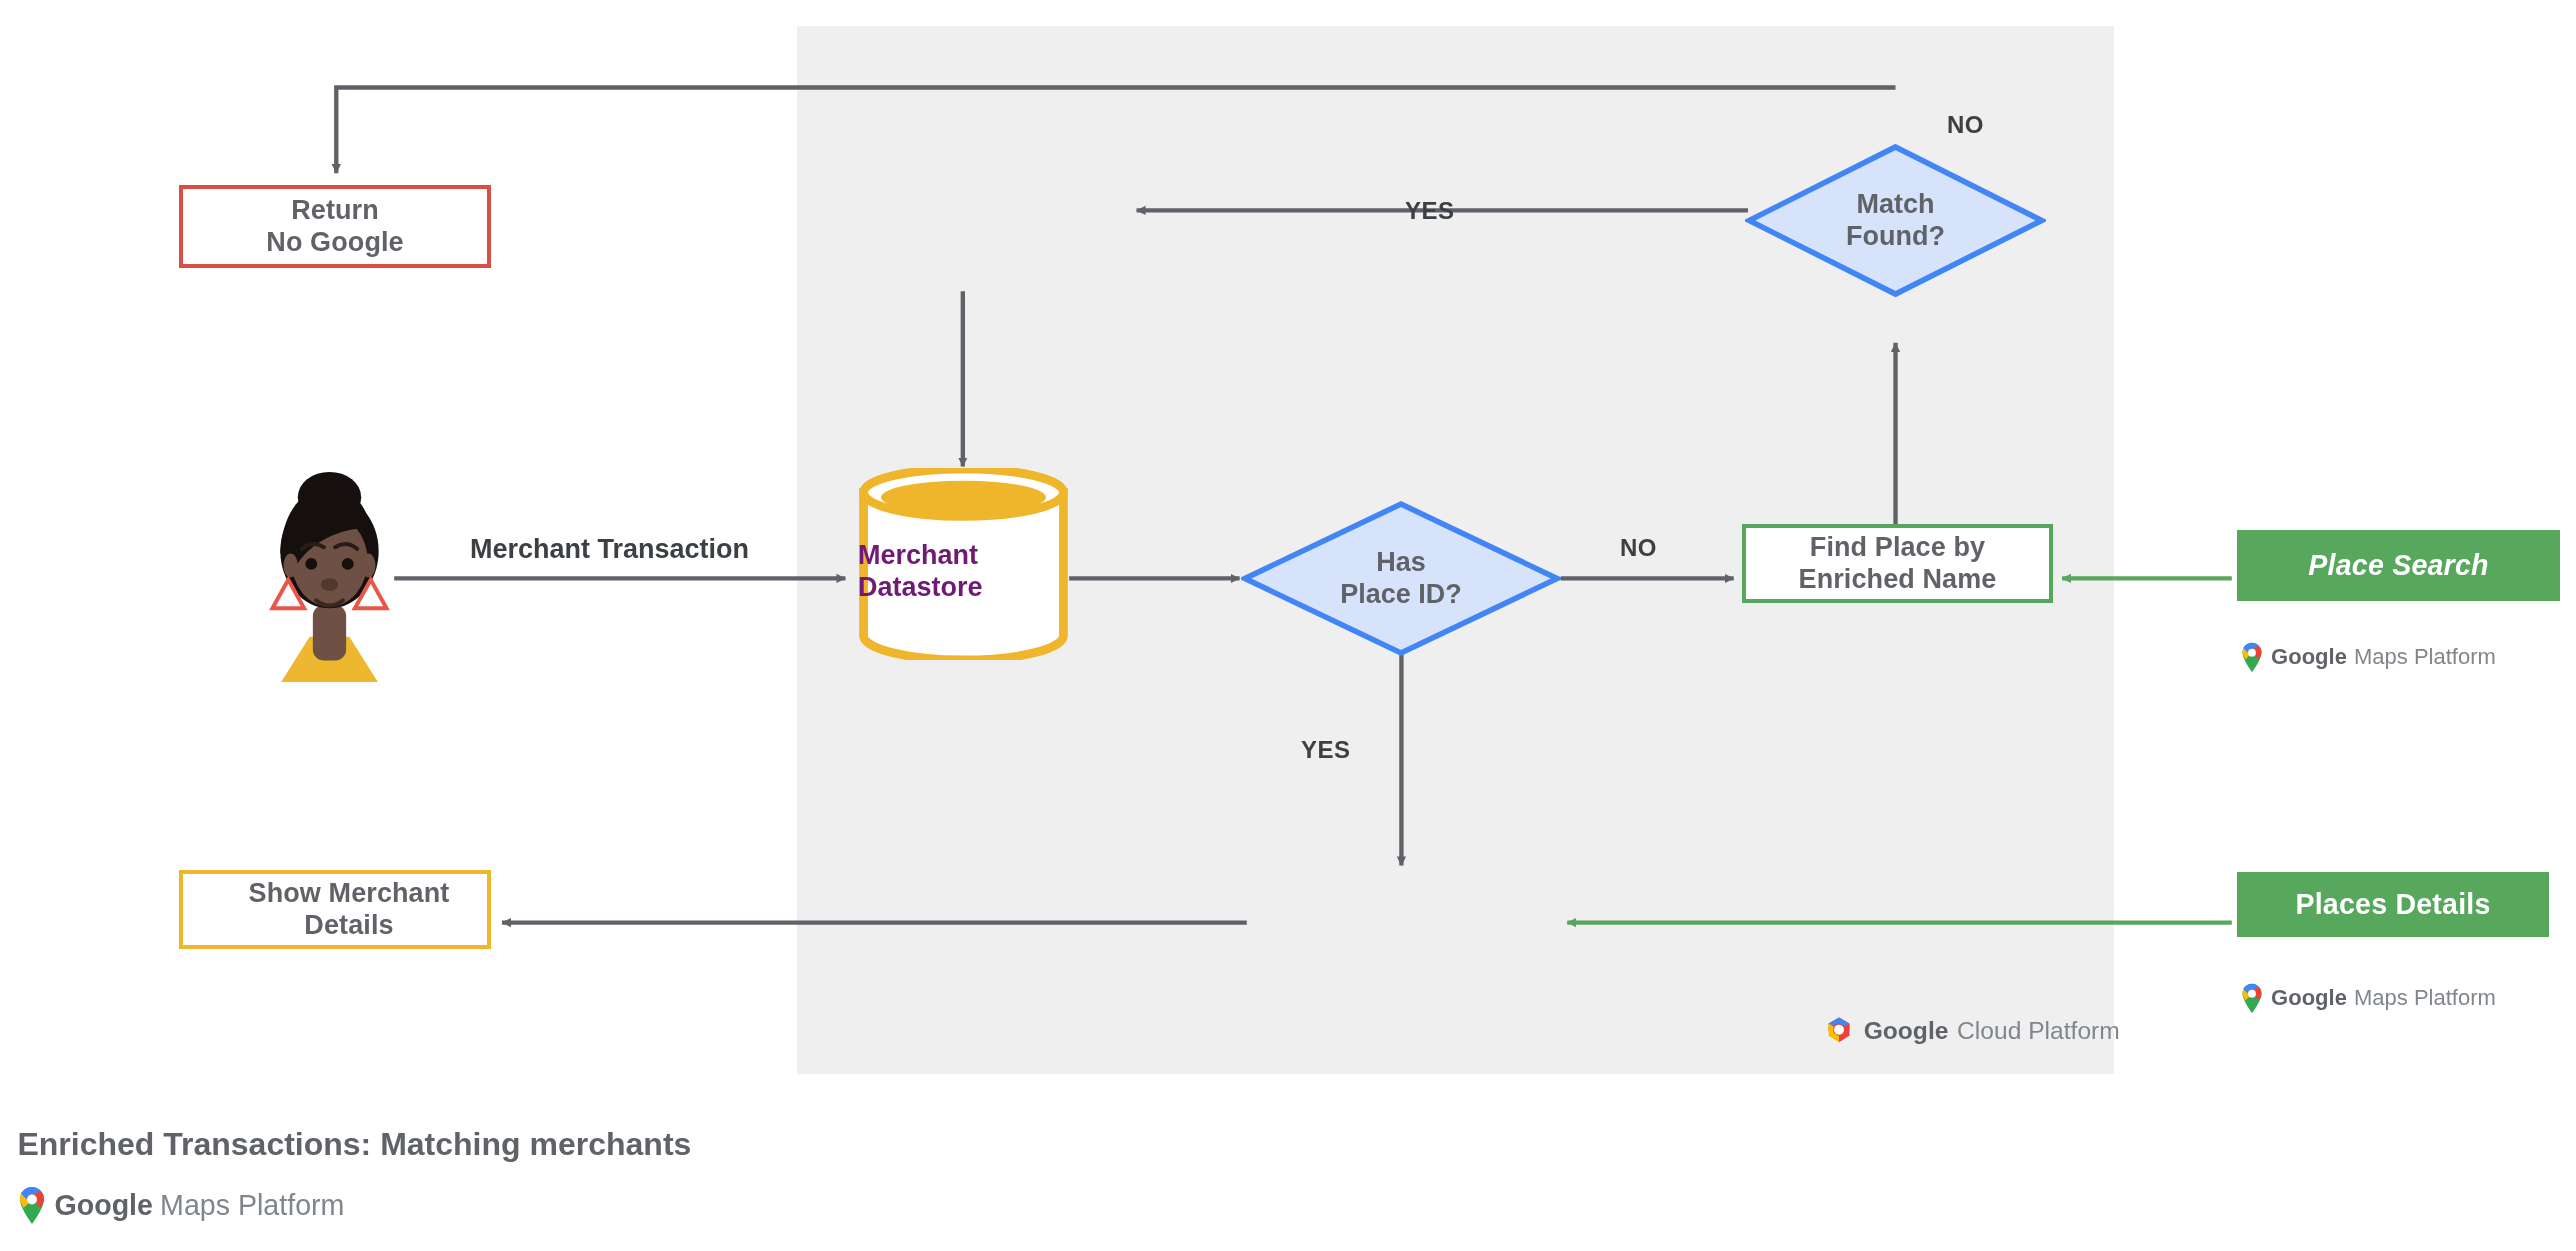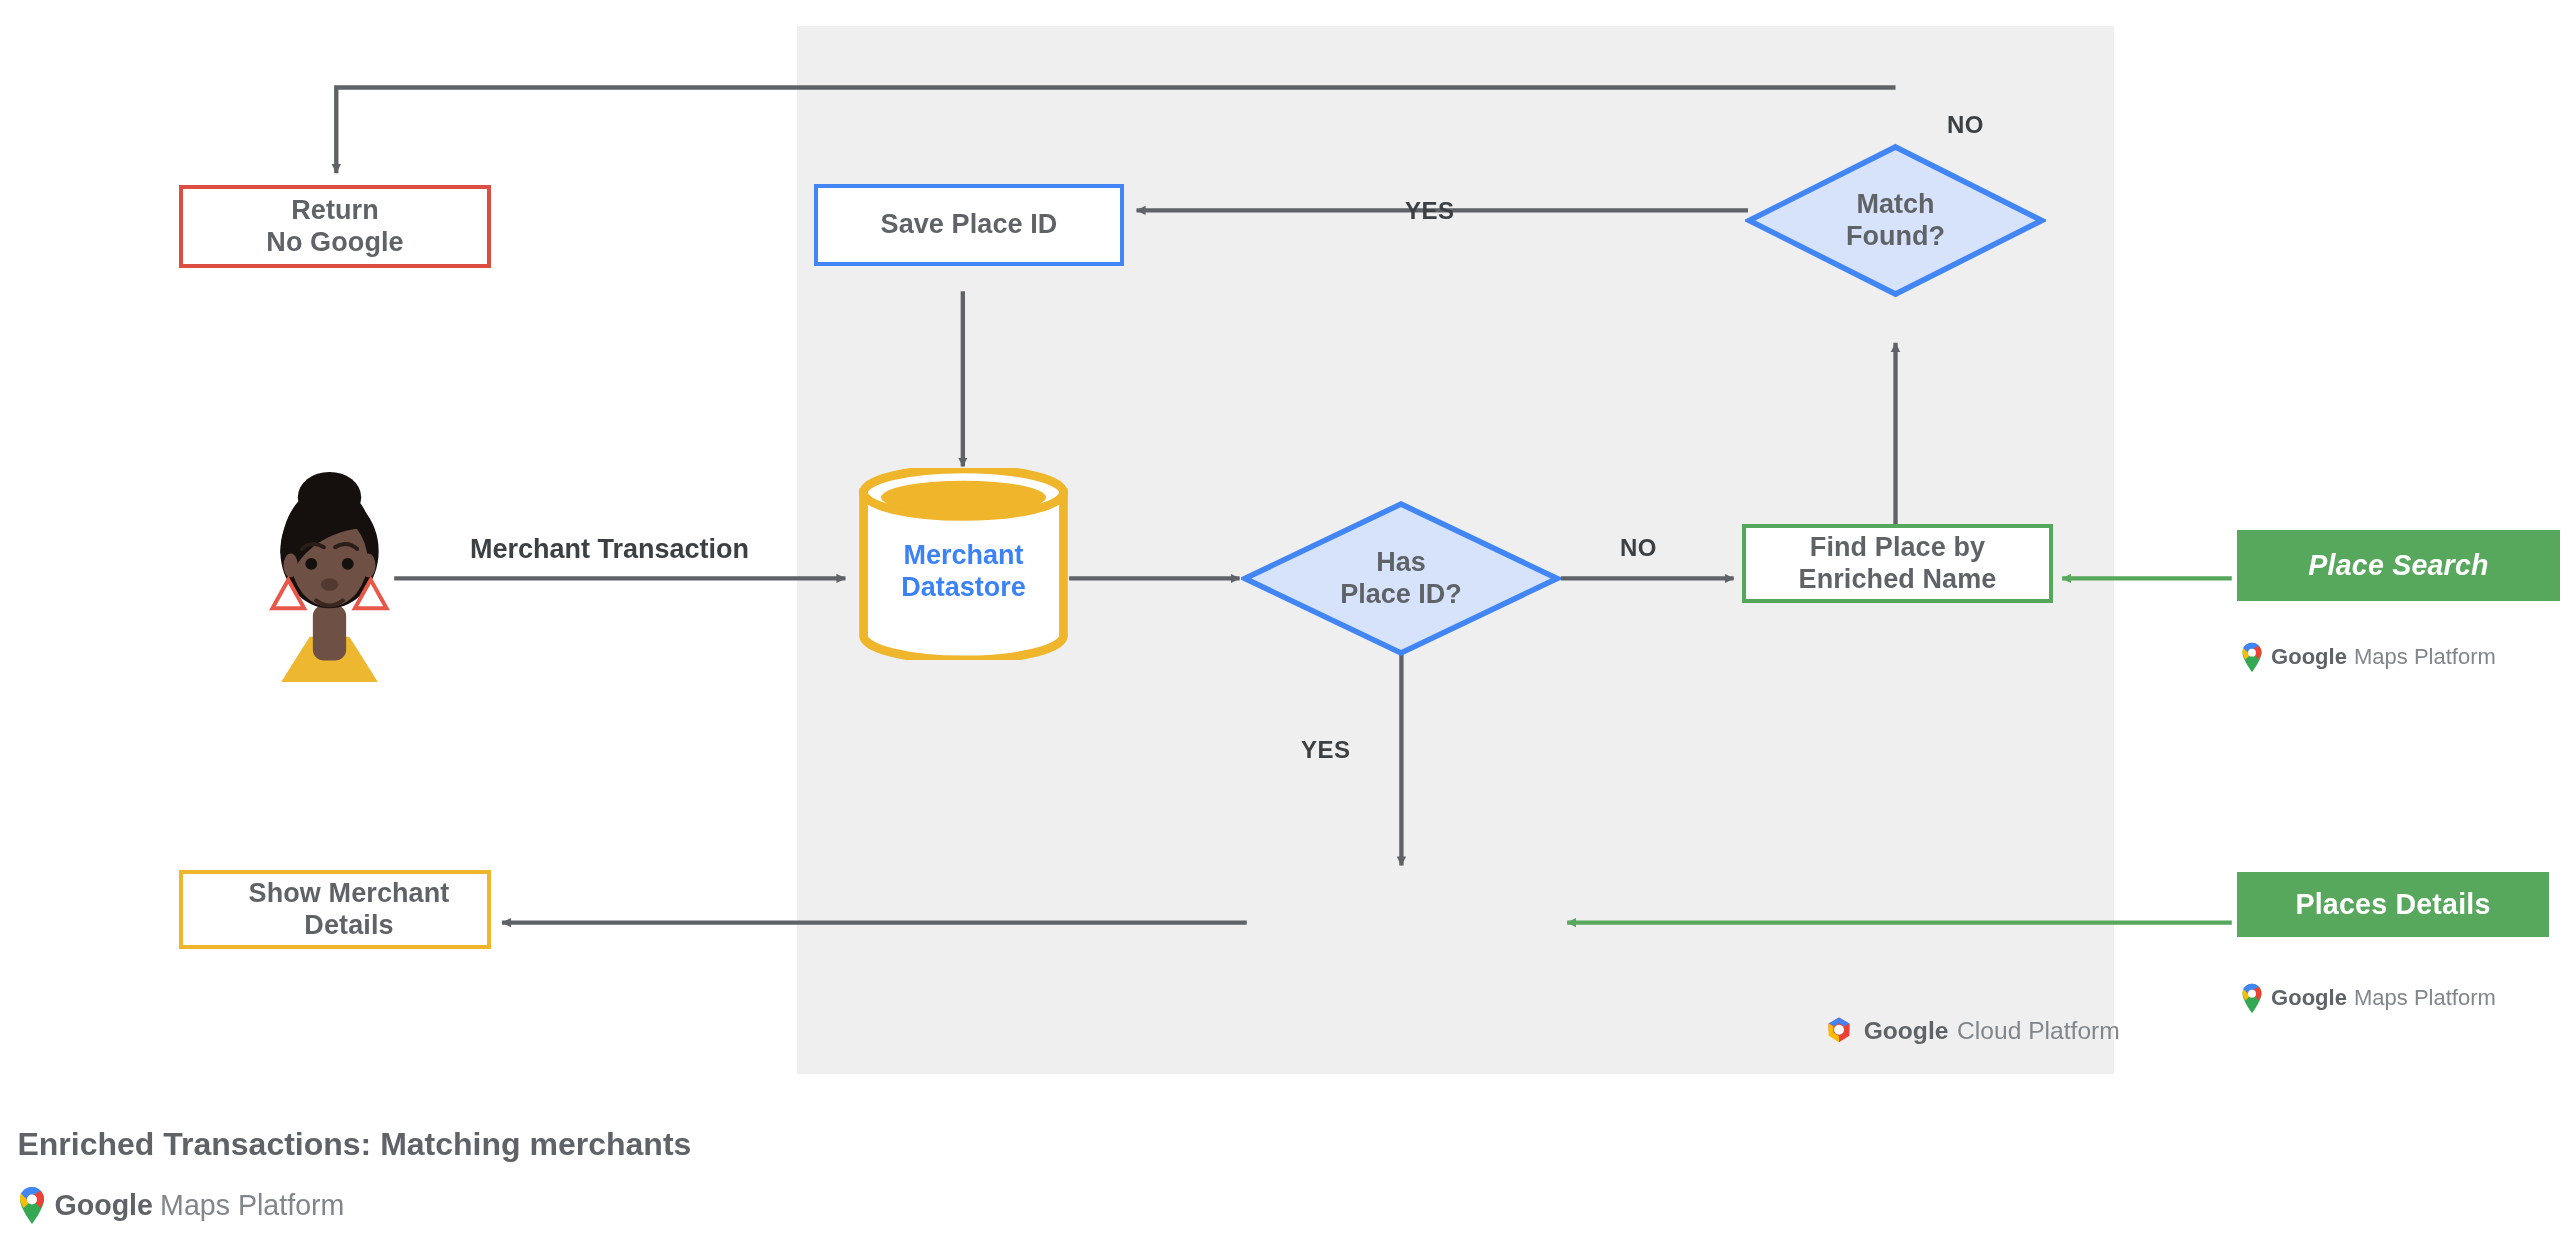--- a/index.html
+++ b/index.html
@@ -136,30 +136,27 @@
 
   <div class="flowlabel" style="left:470px;top:534px;font-size:27px;">Merchant Transaction</div>
 
   <div class="nodebox red" style="left:179px;top:185px;width:312px;height:83px;font-size:27px;">
     <span>
       <span>Return</span><br>
       <span>No Google</span>
     </span>
   </div>
 
-  <div class="nodebox blue" style="left:814px;top:184px;width:310px;height:82px;font-size:27px;">
-    <span>Save Place ID</span>
-  </div>
 
   <svg class="abs" style="left:858px;top:468px;width:211px;height:192px;" viewBox="0 0 266 242">
     <path d="M7,31 L7,211 a126,31 0 0 0 252,0 L259,31 Z" fill="#ffffff" stroke="#EFB52B" stroke-width="11"></path>
     <ellipse cx="133" cy="31" rx="126" ry="30" fill="#ffffff" stroke="#EFB52B" stroke-width="11"></ellipse>
     <ellipse cx="133" cy="37" rx="104" ry="21" fill="#EFB52B"></ellipse>
   </svg>
-  <div class="abs" style="left:858px;top:539px;width:211px;text-align:center;color:#3b82f6;font-weight:bold;font-size:27px;line-height:1.2;">
+  <div class="abs" style="left:858px;top:539px;width:211px;color:#701a75;font-weight:bold;font-size:27px;line-height:1.2;">
     <span>Merchant</span><br>
     <span>Datastore</span>
   </div>
 
   <div class="diamond-wrap" style="left:1241px;top:500px;width:320px;height:157px;">
     <svg style="position:absolute;left:0;top:0;width:320px;height:157px;" viewBox="0 0 404 198">
       <path d="M202,5 L399,99 L202,193 L5,99 Z" fill="#D7E3FB" stroke="#4285F4" stroke-width="7"></path>
     </svg>
     <div class="diamond-label" style="font-size:27px;">
       <span>

